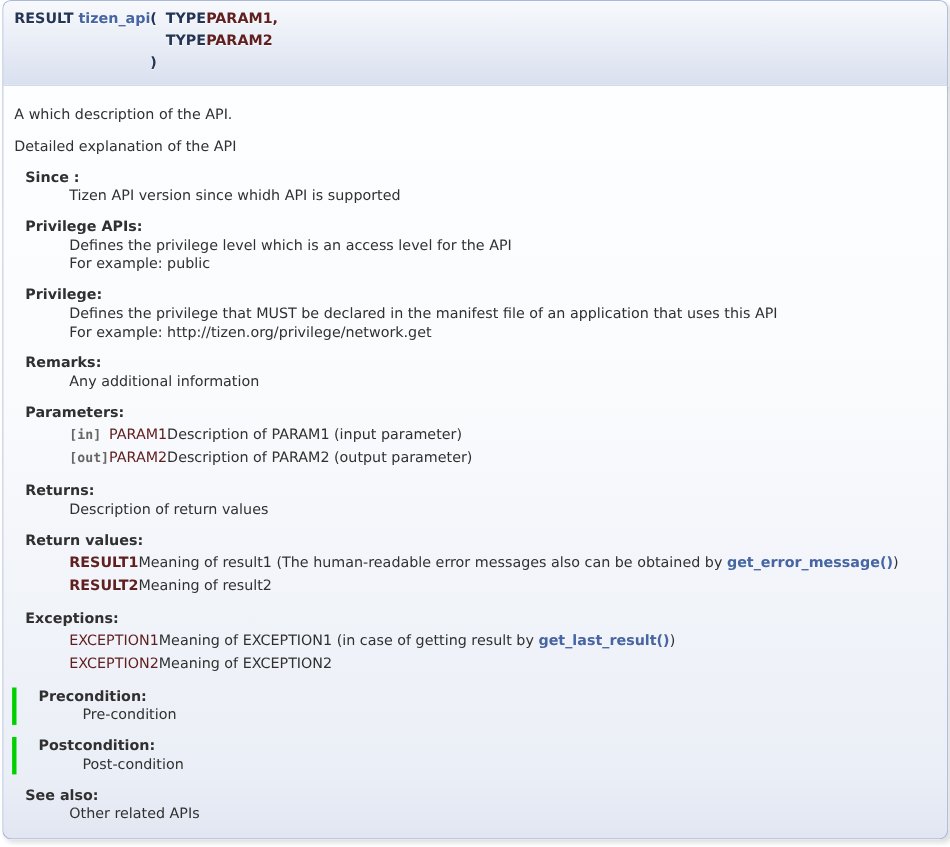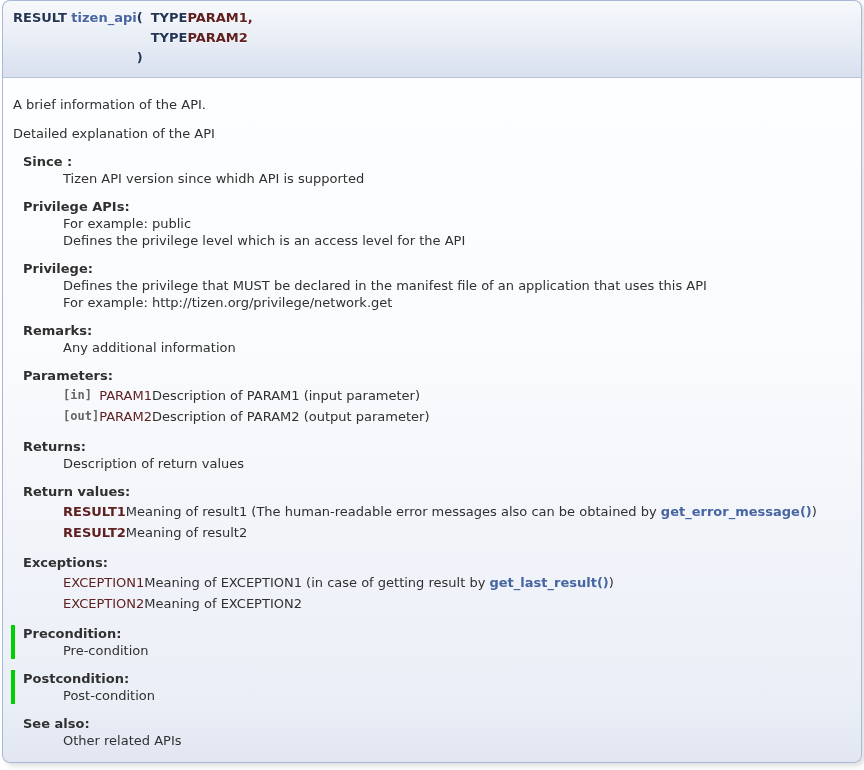--- a/index.html
+++ b/index.html
@@ -39,21 +39,21 @@
     box-shadow: 3px 3px 5px rgba(0,0,0,0.13);
     min-height: 660px;
   }
   .memdoc p { margin: 12px 0 0 0; line-height: 17px; }
   .memdoc dl { margin: 11px 0 0 10px; }
   .memdoc dt { font-weight: bold; line-height: 17px; }
   .memdoc dd { margin: 0 0 0 40px; line-height: 17px; }
   dl.condition {
     margin-left: -2px;
     border-left: 4px solid #00D000;
-    padding-left: 8px;
+    padding-left: 20px;
   }
   table.fieldtable { border-collapse: collapse; margin-top: 1px; }
   table.fieldtable td { padding: 2px 0; line-height: 17px; vertical-align: top; }
   td.paramdir {
     font-family: "DejaVu Sans Mono", "Liberation Mono", monospace;
     font-size: 12px; color: #666666;
     padding-left: 5px; padding-right: 14px; white-space: nowrap; font-weight: bold;
   }
   td.paramname { color: #602020; font-weight: normal; padding-right: 10px; white-space: nowrap; }
   td.retvalname { color: #602020; font-weight: bold; padding-left: 6px; padding-right: 7px; white-space: nowrap; }
@@ -87,32 +87,32 @@
         <td>)</td>
         <td></td>
         <td></td>
       </tr>
     </tbody>
       </table>
   </div>
 
   <div class="memdoc">
 
-    <p>A brief information of the API.</p>
+    <p>A which description of the API.</p>
     <p>Detailed explanation of the API</p>
 
     <dl>
       <dt>Since :</dt>
       <dd>Tizen API version since whidh API is supported</dd>
     </dl>
 
     <dl>
       <dt>Privilege APIs:</dt>
+      <dd>Defines the privilege level which is an access level for the API</dd>
       <dd>For example: public</dd>
-      <dd>Defines the privilege level which is an access level for the API</dd>
     </dl>
 
     <dl>
       <dt>Privilege:</dt>
       <dd>Defines the privilege that MUST be declared in the manifest file of an application that uses this API</dd>
       <dd>For example: http://tizen.org/privilege/network.get</dd>
     </dl>
 
     <dl>
       <dt>Remarks:</dt>

